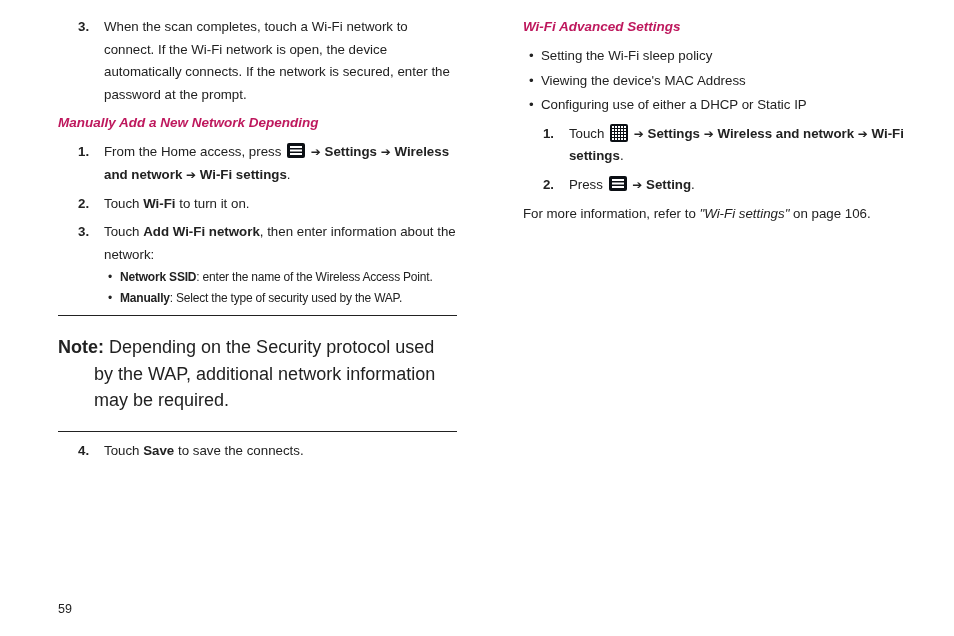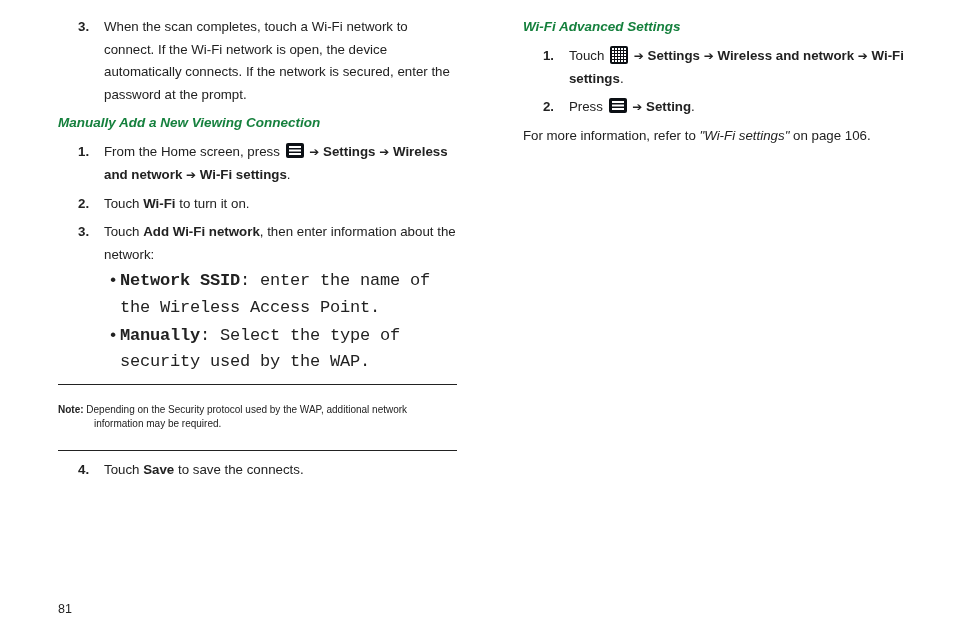--- a/index.html
+++ b/index.html
@@ -23,21 +23,21 @@
     flex: 1 1 auto;
   }
   .col {
     width: 410px;
     font-size: 13.3px;
     line-height: 1.7;
     color: #222;
   }
   .col-right { width: 402px; }
   .section-head {
-    color: #15803d;
+    color: #be185d;
     font-style: italic;
     font-weight: bold;
     font-size: 13.5px;
     margin: 4px 0 6px 0;
   }
   ol.num {
     margin: 0;
     padding: 0 0 0 46px;
     list-style: none;
     counter-reset: n var(--start, 0);
@@ -80,21 +80,21 @@
     margin-bottom: 2px;
     padding-left: 10px;
   }
   ul.top-bul > li::before {
     content: "•";
     position: absolute;
     left: -2px;
     top: 0;
   }
   .narrow { letter-spacing: -0.2px; font-stretch: condensed; }
-  .condensed { font-size: 17px; font-family: Liberation Mono, monospace; }
+  .condensed { font-size: 12px; }
   .condensed li { line-height: 1.45; }
   .menu-icon {
     display: inline-block;
     width: 18px;
     height: 15px;
     background: #0b0f14;
     border-radius: 2px;
     vertical-align: -2px;
     position: relative;
     margin: 0 2px;
@@ -128,21 +128,21 @@
       0 3px 0 #fff, 3px 3px 0 #fff, 6px 3px 0 #fff, 9px 3px 0 #fff, 12px 3px 0 #fff,
       0 6px 0 #fff, 3px 6px 0 #fff, 6px 6px 0 #fff, 9px 6px 0 #fff, 12px 6px 0 #fff,
       0 9px 0 #fff, 3px 9px 0 #fff, 6px 9px 0 #fff, 9px 9px 0 #fff, 12px 9px 0 #fff,
       0 12px 0 #fff, 3px 12px 0 #fff, 6px 12px 0 #fff, 9px 12px 0 #fff, 12px 12px 0 #fff;
   }
   .note-box {
     border-top: 1.5px solid #222;
     border-bottom: 1.5px solid #222;
     padding: 18px 0;
     margin: 8px 0 8px 0;
-    font-size: 10px;
+    font-size: 18px;
     line-height: 1.45;
   }
   .note-box .note-body {
     display: block;
     padding-left: 36px;
     text-indent: -36px;
   }
   .b { font-weight: bold; }
   .i { font-style: italic; }
   .arrow { font-size: 12px; }
@@ -158,25 +158,25 @@
 <div class="page">
   <div class="columns">
 
     <div class="col">
       <ol class="num" style="--start:2;">
         <li>
           <span>When the scan completes, touch a Wi-Fi network to connect. If the Wi-Fi network is open, the device automatically connects. If the network is secured, enter the password at the prompt.</span>
         </li>
       </ol>
 
-      <div class="section-head">Manually Add a New Viewing Connection</div>
+      <div class="section-head">Manually Add a New Network Depending</div>
 
       <ol class="num">
         <li>
-          <span>From the Home screen, press </span>
+          <span>From the Home access, press </span>
           <span class="menu-icon"></span>
           <span class="arrow">➔</span>
           <span class="b">Settings</span>
           <span class="arrow">➔</span>
           <span class="b">Wireless and network</span>
           <span class="arrow">➔</span>
           <span class="b">Wi-Fi settings</span><span>.</span>
         </li>
         <li>
           <span>Touch </span><span class="b">Wi-Fi</span><span> to turn it on.</span>
@@ -198,20 +198,25 @@
 
       <ol class="num" style="--start:3;">
         <li>
           <span>Touch </span><span class="b">Save</span><span> to save the connects.</span>
         </li>
       </ol>
     </div>
 
     <div class="col col-right">
       <div class="section-head" style="margin-top:0;">Wi-Fi Advanced Settings</div>
+      <ul class="top-bul">
+        <li>Setting the Wi-Fi sleep policy</li>
+        <li>Viewing the device's MAC Address</li>
+        <li>Configuring use of either a DHCP or Static IP</li>
+      </ul>
       <ol class="num">
         <li>
           <span>Touch  </span>
           <span class="apps-icon"></span>
           <span class="arrow">➔</span>
           <span class="b">Settings</span>
           <span class="arrow">➔</span>
           <span class="b">Wireless and network</span>
           <span class="arrow">➔</span>
           <span class="b">Wi-Fi settings</span><span>.</span>
@@ -222,14 +227,14 @@
           <span class="arrow">➔</span>
           <span class="b">Setting</span><span>.</span>
         </li>
       </ol>
       <div>
         <span>For more information, refer to </span><span class="i">"Wi-Fi settings" </span><span> on page 106.</span>
       </div>
     </div>
 
   </div>
-  <div class="footer">81</div>
+  <div class="footer">59</div>
 </div>
 
 </body></html>

